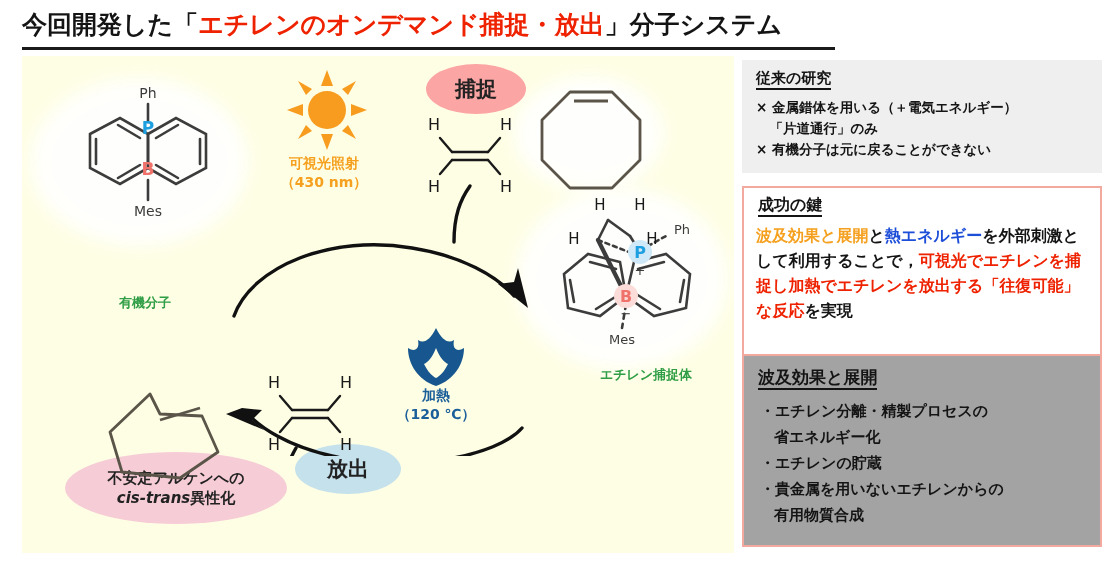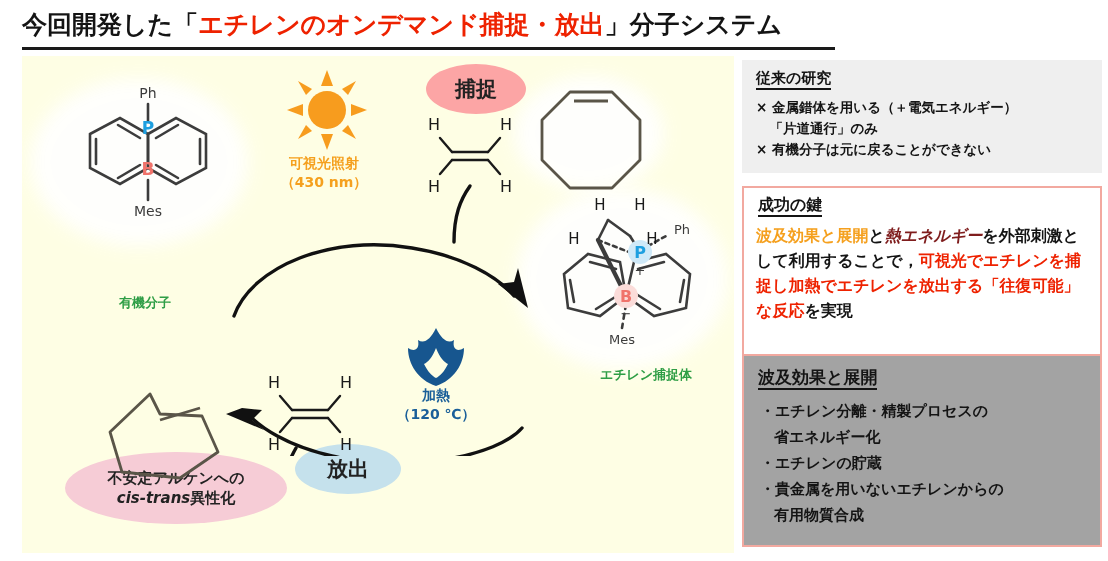--- a/index.html
+++ b/index.html
@@ -53,21 +53,21 @@
   .panel-title{position:absolute;font-weight:bold;color:#141414;white-space:nowrap;}
   .panel-title .u{border-bottom:2px solid #141414;padding-bottom:1px;}
   .panel-body{position:absolute;color:#141414;}
 
   #panel-prior .panel-title{left:14px;top:9px;font-size:15px;}
   #panel-prior .panel-body{left:14px;top:37px;font-size:13.5px;line-height:21px;font-weight:bold;}
 
   #panel-key .panel-title{left:14px;top:7px;font-size:16px;}
   #panel-key .panel-body{left:12px;top:35px;width:338px;font-size:16px;line-height:25px;font-weight:bold;}
   .c-orange{color:#f5a01e;}
-  .c-blue{color:#7f1d1d;font-style:italic;}
+  .c-blue{color:#1d4ed8;}
   .c-red{color:#ee2200;}
 
   #panel-impact .panel-title{left:14px;top:10px;font-size:17px;}
   #panel-impact .panel-body{left:16px;top:42px;width:330px;font-size:15px;line-height:26px;font-weight:bold;}
   #panel-impact .panel-body .ind{display:block;padding-left:14px;}
 
   
   svg{display:block;}
 </style>
 </head>

